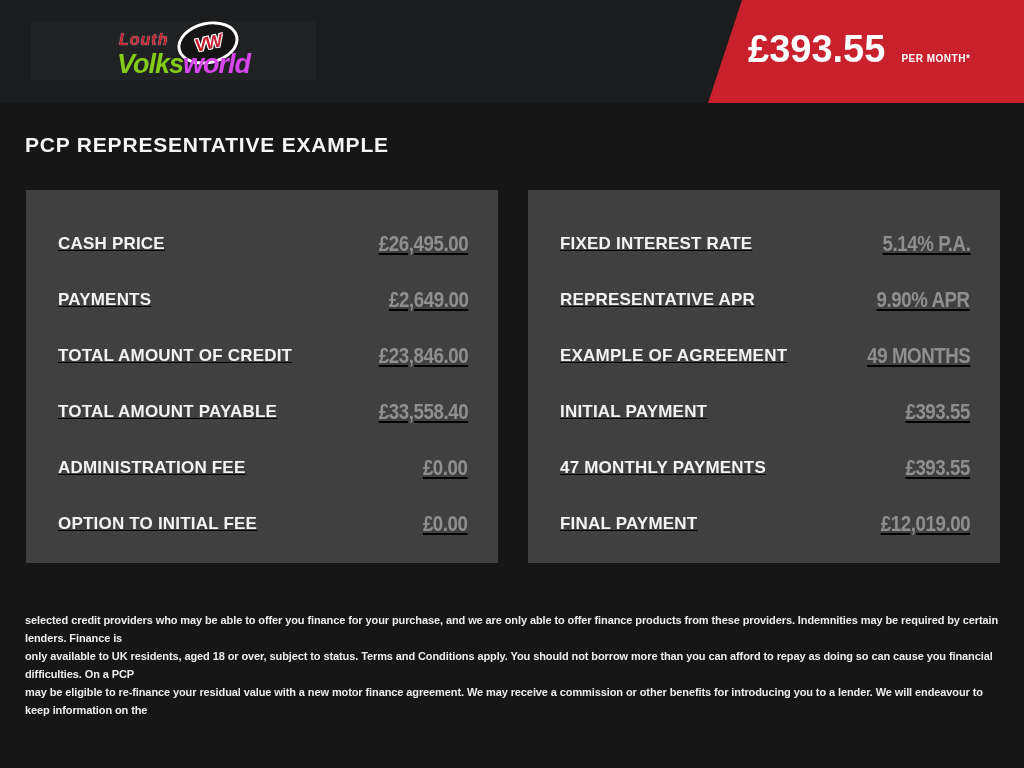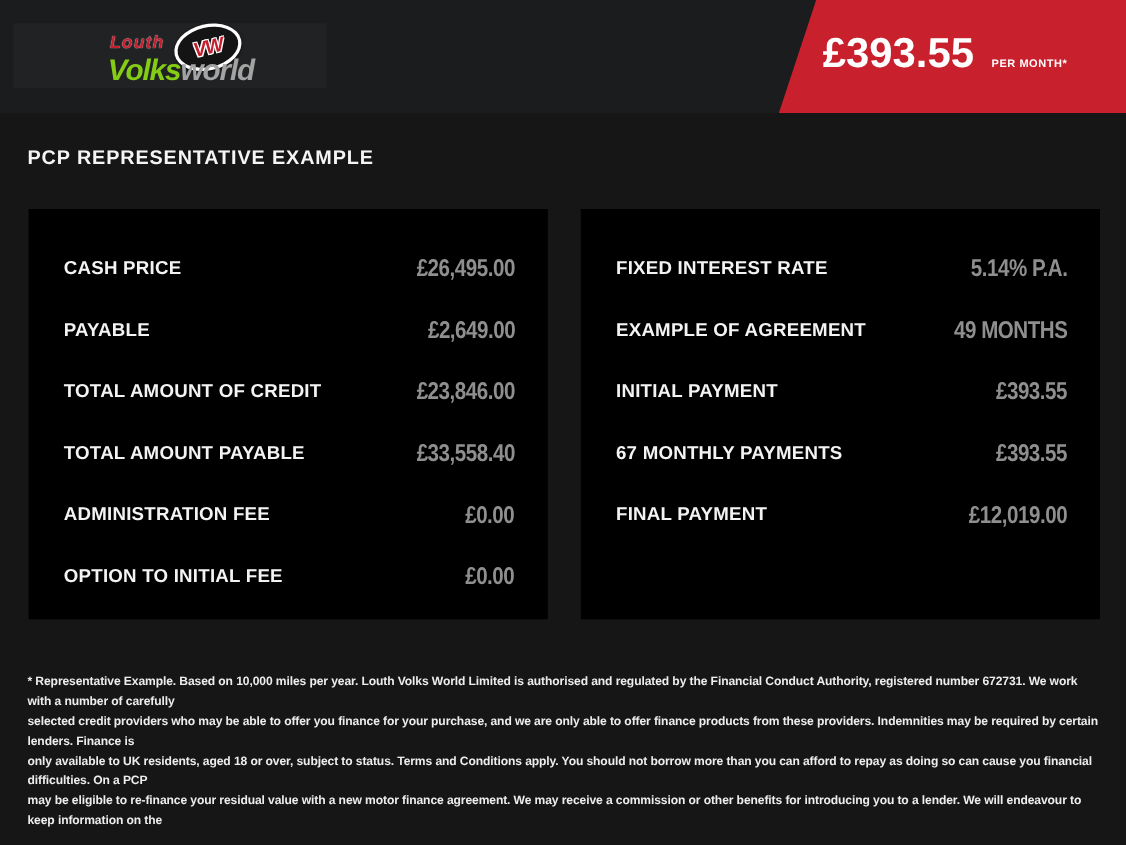--- a/index.html
+++ b/index.html
@@ -8,21 +8,21 @@
     background:#161616;
     font-family:"Liberation Sans","DejaVu Sans",sans-serif;
     position:relative;
   }
   
   .topbar{
     position:absolute;left:0;top:0;width:1024px;height:103px;
     background:#1b1c1e;
   }
   .logo-box{
-    position:absolute;left:12px;top:21px;width:285px;height:59px;
+    position:absolute;left:31px;top:21px;width:285px;height:59px;
     background:#212224;
   }
   .logo-louth{
     position:absolute;left:88px;top:10px;
     font-size:16px;font-weight:bold;font-style:italic;
     color:#c51f2f;letter-spacing:1px;
     text-shadow:0 0 1px #fff;
   }
   .logo-oval{
     position:absolute;left:146px;top:1px;width:56px;height:36px;
@@ -36,21 +36,21 @@
     font-size:18px;font-weight:900;font-style:italic;color:#c51f2f;
     letter-spacing:-1px;
     text-shadow:-1px -1px 0 #fff,1px -1px 0 #fff,-1px 1px 0 #fff,1px 1px 0 #fff;
   }
   .logo-main{
     position:absolute;left:86px;top:28px;
     font-size:27px;font-weight:900;font-style:italic;letter-spacing:-1px;
     white-space:nowrap;
   }
   .logo-main .w{color:#84cc16;}
-  .logo-main .r{color:#a3a3a3;}
+  .logo-main .r{color:#d946ef;}
   
   .price-banner{
     position:absolute;left:0;top:0;width:1024px;height:103px;
     background:#c9202e;
     clip-path:polygon(742px 0,1024px 0,1024px 103px,708px 103px);
   }
   .price-banner .inner{
     position:absolute;left:748px;right:28px;top:0;height:103px;
     display:flex;align-items:baseline;gap:16px;
     padding-top:30px;box-sizing:border-box;
@@ -58,26 +58,26 @@
   .price-amount{
     color:#fff;font-size:38px;font-weight:bold;letter-spacing:0;
     line-height:38px;
   }
   .price-period{
     color:#fff;font-size:10px;font-weight:bold;letter-spacing:.5px;
   }
   
   .page-title{
     position:absolute;left:25px;top:133px;margin:0;
-    color:#f5f5f5;font-size:18px;font-weight:bold;letter-spacing:.8px;
+    color:#f5f5f5;font-size:21px;font-weight:bold;letter-spacing:.8px;
   }
   
   .panel{
     position:absolute;top:190px;width:472px;height:373px;
-    background:#000000;
+    background:#404040;
     box-sizing:border-box;
     padding:26px 30px 0 32px;
     text-decoration:underline;
   }
   .panel.left{left:26px;}
   .panel.right{left:528px;}
   .frow{
     height:56px;display:flex;align-items:center;justify-content:space-between;
   }
   .frow .lbl{
@@ -116,21 +116,21 @@
 </header>
 
 <h1 class="page-title">PCP REPRESENTATIVE EXAMPLE</h1>
 
 <section class="panel left">
   <div class="frow">
     <span class="lbl">CASH PRICE</span>
     <span class="val">£26,495.00</span>
   </div>
   <div class="frow">
-    <span class="lbl">PAYABLE</span>
+    <span class="lbl">PAYMENTS</span>
     <span class="val">£2,649.00</span>
   </div>
   <div class="frow">
     <span class="lbl">TOTAL AMOUNT OF CREDIT</span>
     <span class="val">£23,846.00</span>
   </div>
   <div class="frow">
     <span class="lbl">TOTAL AMOUNT PAYABLE</span>
     <span class="val">£33,558.40</span>
   </div>
@@ -143,36 +143,39 @@
     <span class="val">£0.00</span>
   </div>
 </section>
 
 <section class="panel right">
   <div class="frow">
     <span class="lbl">FIXED INTEREST RATE</span>
     <span class="val">5.14% P.A.</span>
   </div>
   <div class="frow">
+    <span class="lbl">REPRESENTATIVE APR</span>
+    <span class="val">9.90% APR</span>
+  </div>
+  <div class="frow">
     <span class="lbl">EXAMPLE OF AGREEMENT</span>
     <span class="val">49 MONTHS</span>
   </div>
   <div class="frow">
     <span class="lbl">INITIAL PAYMENT</span>
     <span class="val">£393.55</span>
   </div>
   <div class="frow">
-    <span class="lbl">67 MONTHLY PAYMENTS</span>
+    <span class="lbl">47 MONTHLY PAYMENTS</span>
     <span class="val">£393.55</span>
   </div>
   <div class="frow">
     <span class="lbl">FINAL PAYMENT</span>
     <span class="val">£12,019.00</span>
   </div>
 </section>
 
 <footer class="disclaimer">
-  <div>* Representative Example. Based on 10,000 miles per year. Louth Volks World Limited is authorised and regulated by the Financial Conduct Authority, registered number 672731. We work with a number of carefully</div>
   <div>selected credit providers who may be able to offer you finance for your purchase, and we are only able to offer finance products from these providers. Indemnities may be required by certain lenders. Finance is</div>
   <div>only available to UK residents, aged 18 or over, subject to status. Terms and Conditions apply. You should not borrow more than you can afford to repay as doing so can cause you financial difficulties. On a PCP</div>
   <div>may be eligible to re-finance your residual value with a new motor finance agreement. We may receive a commission or other benefits for introducing you to a lender. We will endeavour to keep information on the</div>
 
 </footer>
 
 </body></html>

